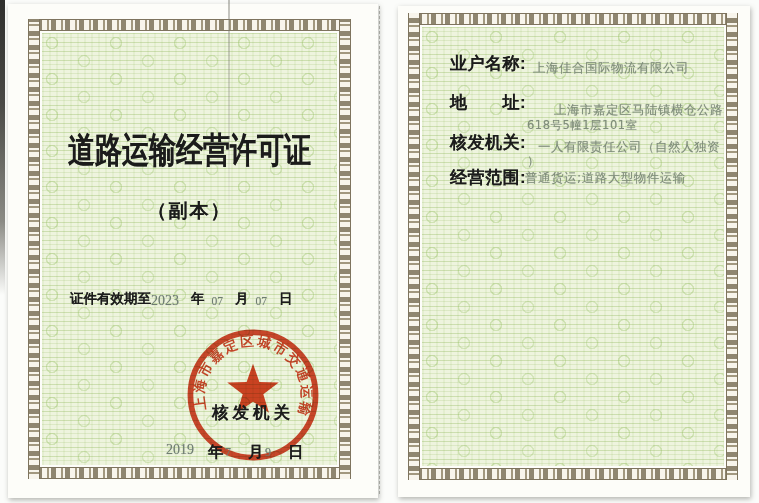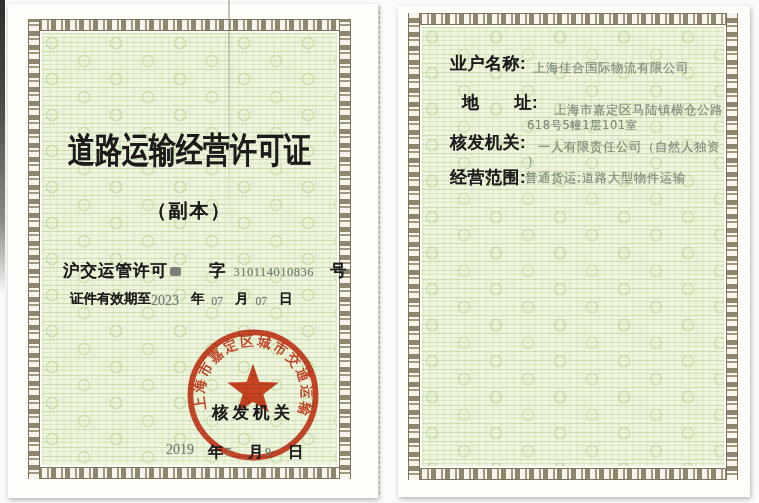--- a/index.html
+++ b/index.html
@@ -73,21 +73,21 @@
   .idr-y{left:124px;font-size:14px;}
   .idr-yu{left:166px;font-size:15.5px;font-weight:600;}
   .idr-m{left:183px;top:3px;font-size:12px;}
   .idr-mu{left:206px;font-size:15.5px;font-weight:600;}
   .idr-d{left:223px;top:3px;font-size:12px;}
   .idr-du{left:246px;font-size:15.5px;font-weight:600;}
   
   .field-label{font-size:17px;font-weight:700;letter-spacing:.5px;white-space:pre;}
   .field-value{font-size:12.5px;letter-spacing:.5px;white-space:nowrap;padding-left:10px;}
   .r-l1{left:28px;top:25px;}   .r-v1{left:101px;top:33px;}
-  .r-l2{left:40px;top:64px;}   .r-v2a{left:98px;top:75px;margin-left:24px;} .r-v2b{left:95px;top:91px;font-size:11.5px;}
+  .r-l2{left:28px;top:64px;}   .r-v2a{left:98px;top:75px;margin-left:24px;} .r-v2b{left:95px;top:91px;font-size:11.5px;}
   .r-l3{left:28px;top:104px;}  .r-v3{left:106px;top:112px;} .r-v3b{left:95px;top:126px;}
   .r-l4{left:28px;top:139px;}  .r-v4{left:93px;top:143px;}
 </style>
 </head>
 <body>
 
 <div class="canvas">
 
   <div class="scan-edge-left"></div>
 
@@ -97,23 +97,20 @@
       <div class="fs fs-bottom"></div>
       <div class="fs fs-left"></div>
       <div class="fs fs-right"></div>
       <div class="paper">
 
 
         <div class="abs main-title hei ink">道路运输经营许可证</div>
 
         <div class="abs copy-type song ink">（副本）</div>
 
-        <div class="abs license-row">
-          <span class="prefix hei ink">沪交运管许可</span><span class="smudge"></span><span class="zi hei ink">字</span><span class="num faded-num">310114010836</span><span class="suffix hei ink">号</span>
-        </div>
 
         <div class="abs validity-row">
           <span class="lbl hei ink">证件有效期至</span><span class="v-year faded-num">2023</span><span class="unit hei ink">年</span><span class="v-md faded-num">07</span><span class="unit hei ink">月</span><span class="v-md faded-num">07</span><span class="unit hei ink">日</span>
         </div>
 
         <div class="abs seal-wrap">
           <svg width="146" height="146" viewBox="0 0 140 140">
             <defs>
               <path id="sealArc" d="M 25.1 83.7 A 47 47 0 1 1 114.9 83.7" fill="none"></path>
             </defs>

